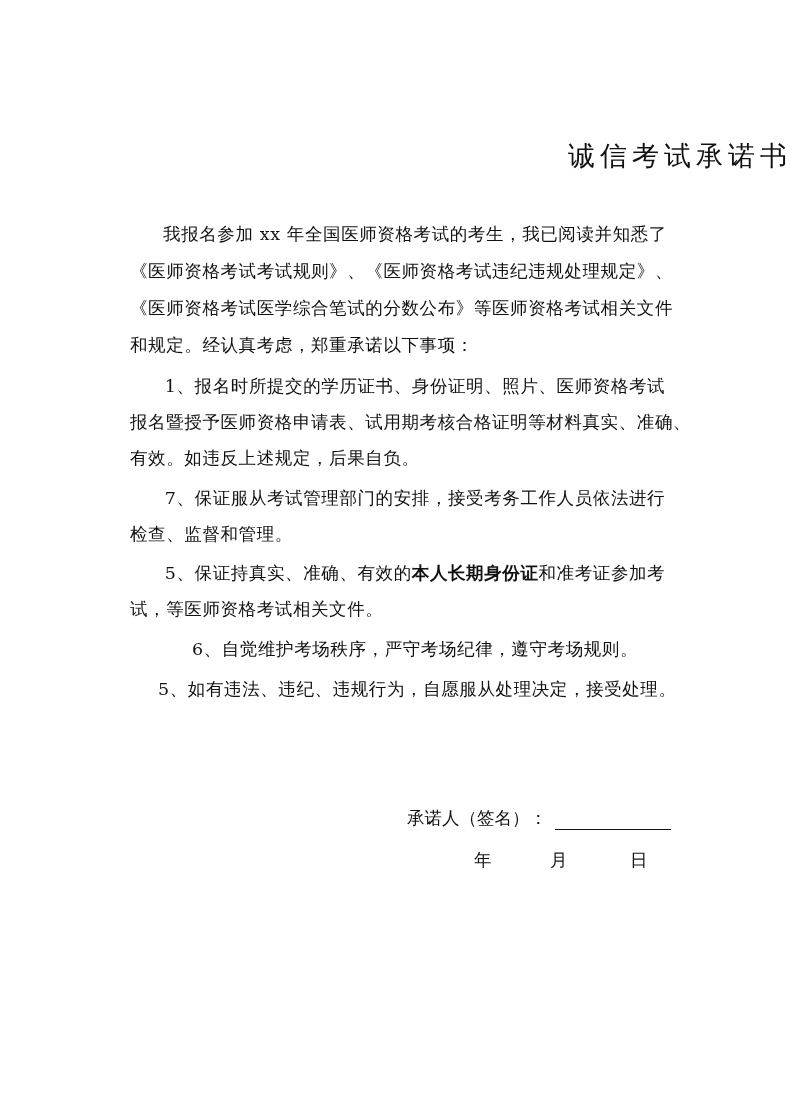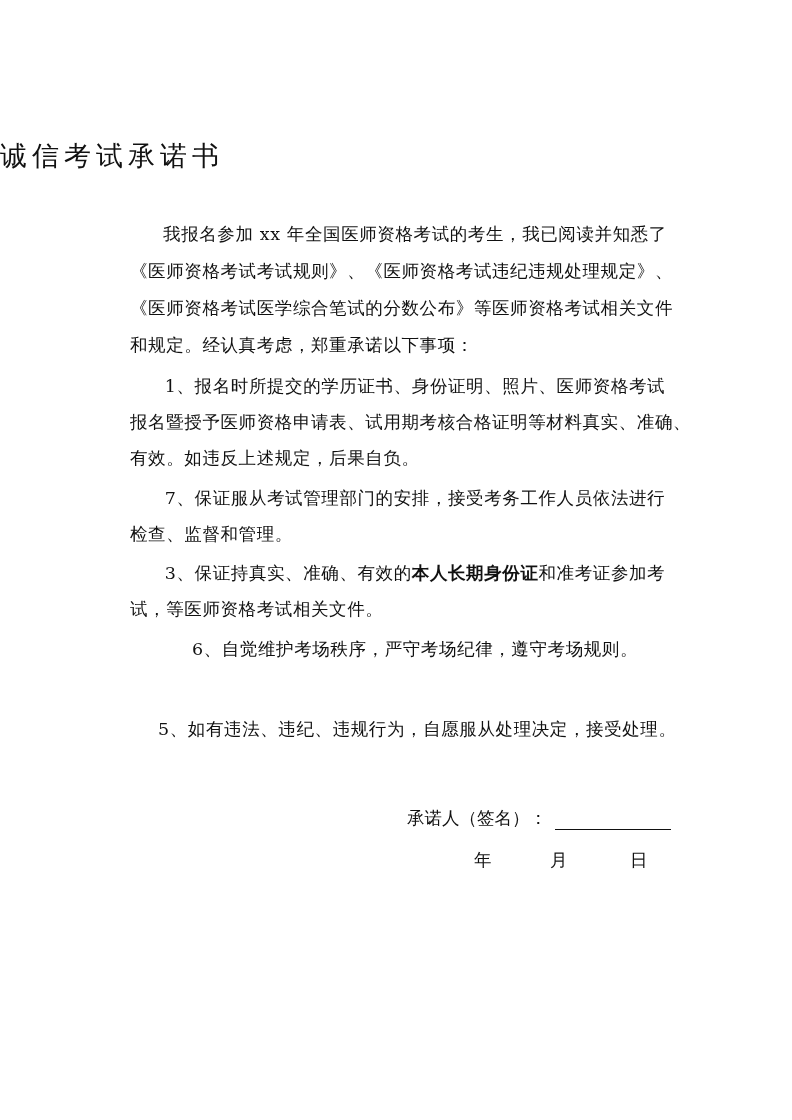--- a/index.html
+++ b/index.html
@@ -1,18 +1,18 @@
 <!DOCTYPE html>
 <html><head>
 <meta charset="utf-8">
 <style>
   html, body { margin: 0; padding: 0; background: #ffffff; }
   body { width: 792px; height: 1120px; position: relative; overflow: hidden;
          font-family: "DejaVu Serif", "Liberation Serif", serif; color: #111; }
-  .title { position: absolute; top: 138px; left: 0; width: 792px; text-align: left;
+  .title { position: absolute; top: 138px; left: 0; width: 792px; text-align: right;
            font-size: 27px; letter-spacing: 5px; }
   .line { position: absolute; left: 130px; width: 550px; font-size: 17.5px; white-space: nowrap;
           letter-spacing: 0.6px; }
   .indent { left: 158px; width: 514px; text-align: center; }
   .bold { font-weight: bold; }
   .sig { position: absolute; top: 806px; left: 407px; font-size: 17.5px; white-space: nowrap; text-align: center; }
   .sig-line { display: inline-block; width: 116px; border-bottom: 1px solid #111; height: 16px; vertical-align: bottom; margin-left: 8px; }
   .date { position: absolute; top: 848px; font-size: 17.5px; }
 </style>
 </head>
@@ -27,26 +27,26 @@
   <div class="line" style="top:333px">和规定。经认真考虑，郑重承诺以下事项：</div>
 
   <div class="line indent" style="top:374px">1、报名时所提交的学历证书、身份证明、照片、医师资格考试</div>
   <div class="line" style="top:410px">报名暨授予医师资格申请表、试用期考核合格证明等材料真实、准确、</div>
   <div class="line" style="top:446px">有效。如违反上述规定，后果自负。</div>
 
   <div class="line indent" style="top:486px">7、保证服从考试管理部门的安排，接受考务工作人员依法进行</div>
   <div class="line" style="top:522px">检查、监督和管理。</div>
 
   <div class="line indent" style="top:561px">
-    <span>3、保证持真实、准确、有效的</span><span class="bold">本人长期身份证</span><span>和准考证参加考</span>
+    <span>5、保证持真实、准确、有效的</span><span class="bold">本人长期身份证</span><span>和准考证参加考</span>
   </div>
   <div class="line" style="top:597px">试，等医师资格考试相关文件。</div>
 
   <div class="line indent" style="top:637px">6、自觉维护考场秩序，严守考场纪律，遵守考场规则。</div>
-  <div class="line indent" style="top:717px">5、如有违法、违纪、违规行为，自愿服从处理决定，接受处理。</div>
+  <div class="line indent" style="top:677px">5、如有违法、违纪、违规行为，自愿服从处理决定，接受处理。</div>
 
   <div class="sig">
     <span>承诺人（签名）：</span><span class="sig-line"></span>
   </div>
 
   <div class="date" style="left:474px">年</div>
   <div class="date" style="left:550px">月</div>
   <div class="date" style="left:630px">日</div>
 </div>
 

